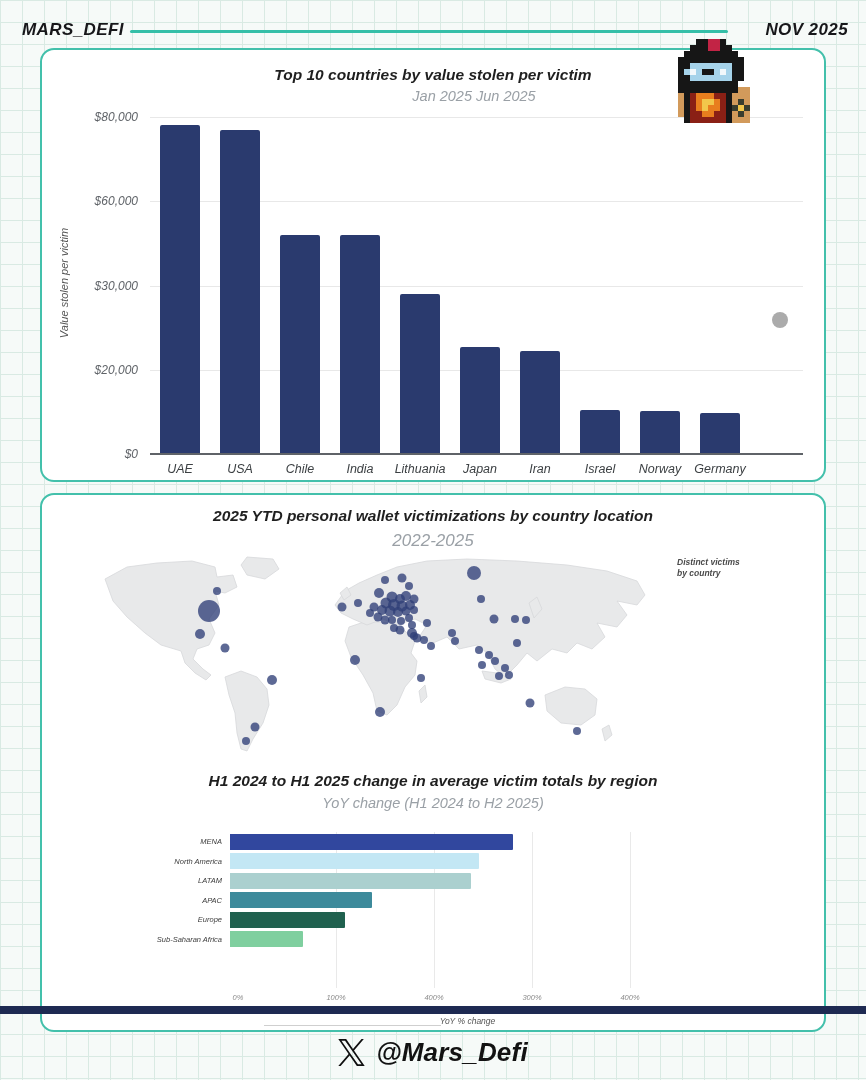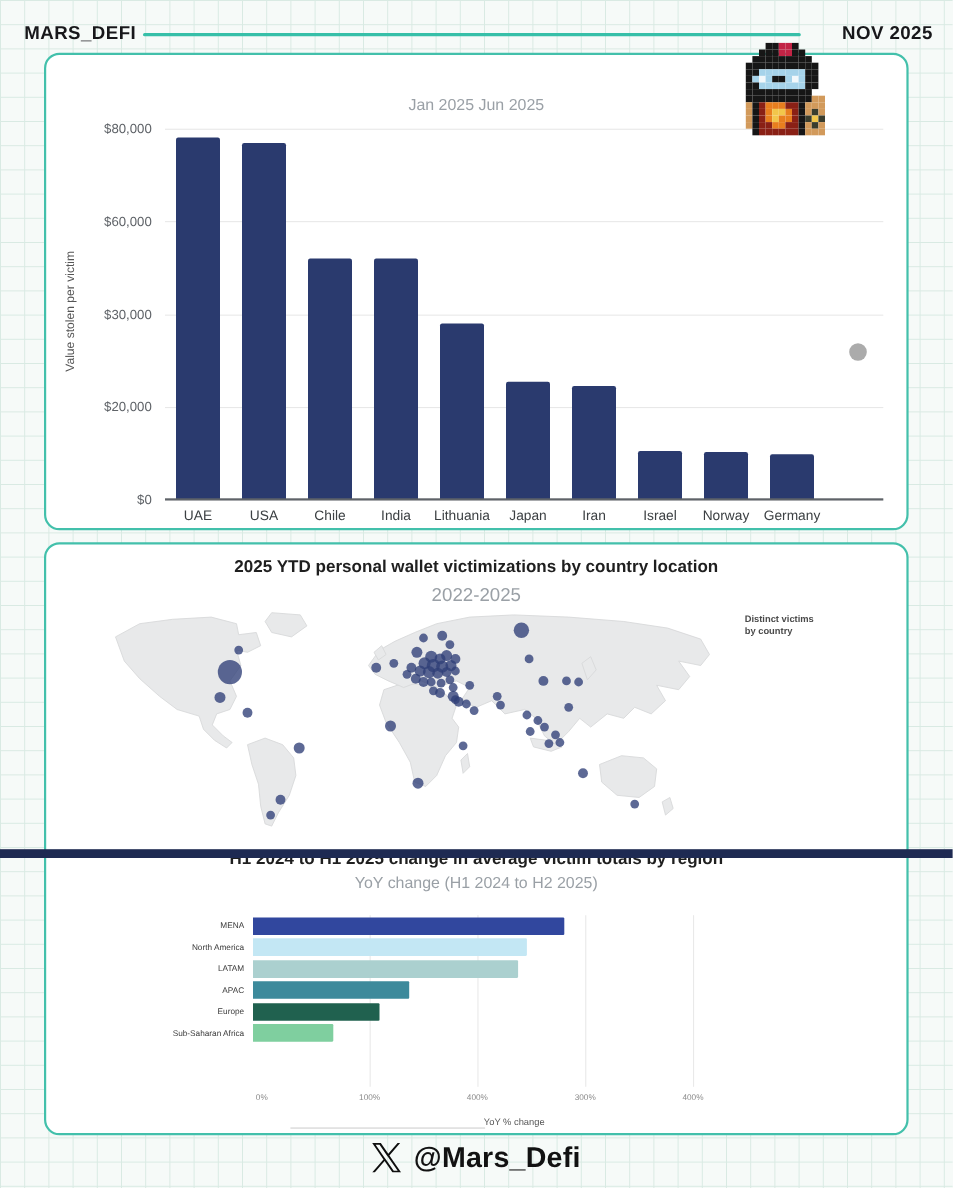--- a/index.html
+++ b/index.html
@@ -7,38 +7,38 @@
     width:866px;height:1080px;
     font-family:"Liberation Sans","DejaVu Sans",sans-serif;
     background-color:#f6faf8;
     background-image:
       linear-gradient(#d9eae3 1px, transparent 1px),
       linear-gradient(90deg,#d9eae3 1px, transparent 1px);
     background-size:22px 22px;
     position:relative;overflow:hidden;
     -webkit-font-smoothing:antialiased;
   }
-  #page{position:relative;width:866px;height:780px;}
+  #page{position:relative;width:866px;height:1014px;font-style:italic;}
 
   
   .hdr-brand{position:absolute;left:22px;top:20px;font-size:17px;font-weight:700;color:#17171a;letter-spacing:.4px;}
   .hdr-rule{position:absolute;left:130px;top:30px;width:598px;height:3px;background:#36bfa8;border-radius:2px;}
   .hdr-date{position:absolute;right:18px;top:20px;font-size:17px;font-weight:700;color:#17171a;letter-spacing:.4px;}
 
   
   .card{position:absolute;left:40px;width:786px;background:#fff;border:2px solid #43c0ab;border-radius:14px;box-sizing:border-box;}
   #card1{top:48px;height:434px;}
   #card2{top:493px;height:539px;}
 
   .chart-title{position:absolute;left:0;width:100%;text-align:center;font-size:15.5px;font-weight:700;color:#1f1f1f;}
   .chart-sub{position:absolute;left:0;width:100%;text-align:center;font-size:14.5px;font-weight:400;color:#9aa0a6;}
 
   
   #c1-title{top:16px;}
-  #c1-sub{top:38px;}
+  #c1-sub{top:38px;margin-left:41px;}
   #c1-ylabel{position:absolute;left:-128px;top:227px;width:300px;text-align:center;transform:rotate(-90deg);font-size:11px;color:#555;}
   #c1-plot{position:absolute;left:108px;top:67px;width:653px;height:337px;}
   .c1-grid{position:absolute;left:0;width:100%;height:1px;background:#e8e8e8;}
   #c1-axis{position:absolute;left:0;bottom:-1px;width:100%;height:2px;background:#5f6368;}
   #c1-yticks{position:absolute;left:40px;top:67px;width:62px;height:337px;}
   .c1-ytick{position:absolute;right:6px;transform:translateY(-50%);font-size:12px;color:#5f6368;white-space:nowrap;}
   #c1-bars{position:absolute;left:0;top:0;width:600px;height:337px;display:flex;align-items:flex-end;}
   .c1-slot{position:relative;width:60px;height:100%;display:flex;align-items:flex-end;justify-content:center;}
   .c1-bar{width:40px;border-radius:2px 2px 0 0;}
   .c1-xlab{position:absolute;left:50%;transform:translateX(-50%);bottom:-22px;font-size:12.5px;color:#3c4043;white-space:nowrap;}
@@ -87,20 +87,21 @@
 </head>
 <body>
 
 <div id="page">
 
   <div class="hdr-brand">MARS_DEFI</div>
   <div class="hdr-rule"></div>
   <div class="hdr-date">NOV 2025</div>
 
   <div class="card" id="card1">
+    <div class="chart-title" id="c1-title">Top 10 countries by value stolen per victim</div>
     <div class="chart-sub" id="c1-sub">Jan 2025 Jun 2025</div>
     <div id="c1-ylabel">Value stolen per victim</div>
     <div id="c1-yticks">
         <div class="c1-ytick" style="top: 0%;">$80,000</div>
         <div class="c1-ytick" style="top: 25%;">$60,000</div>
         <div class="c1-ytick" style="top: 50%;">$30,000</div>
         <div class="c1-ytick" style="top: 75%;">$20,000</div>
         <div class="c1-ytick" style="top: 100%;">$0</div>
       </div>
     <div id="c1-plot">

